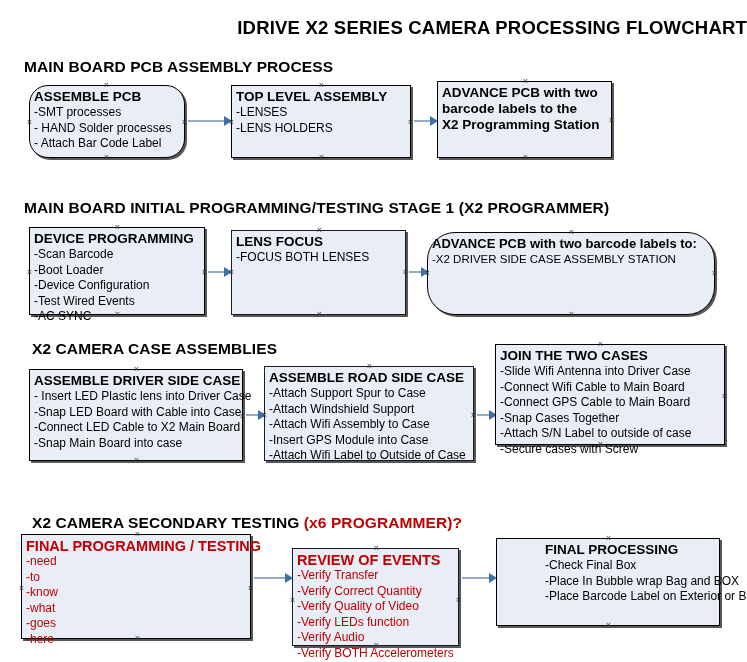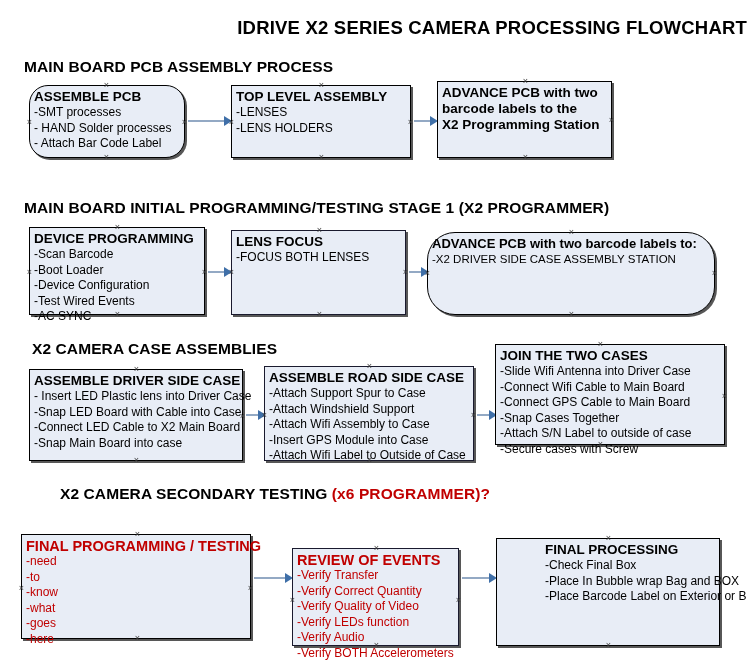--- a/index.html
+++ b/index.html
@@ -246,21 +246,21 @@
     <div class="node-line">-Connect Wifi Cable to Main Board</div>
     <div class="node-line">-Connect GPS Cable to Main Board</div>
     <div class="node-line">-Snap Cases Together</div>
     <div class="node-line">-Attach S/N Label to outside of case</div>
     <div class="node-line">-Secure cases with Screw</div>
     <span class="handle" style="left:101px; top:-4px;"></span>
     <span class="handle" style="left:101px; bottom:-4px;"></span>
     <span class="handle" style="right:-4px; top:48px;"></span>
   </div>
 
-  <div class="section-heading" style="left:32px; top:485px;margin-left:28px;">
+  <div class="section-heading" style="left:32px; top:514px;">
     <span>X2 CAMERA SECONDARY TESTING </span><span class="accent">(x6 PROGRAMMER)?</span>
   </div>
 
   <div class="node plain-border" style="left:21px; top:534px; width:230px; height:105px;">
     <div class="node-title red big">FINAL PROGRAMMING / TESTING</div>
     <div class="node-line red">-need</div>
     <div class="node-line red">-to</div>
     <div class="node-line red">-know</div>
     <div class="node-line red">-what</div>
     <div class="node-line red">-goes</div>
@@ -285,21 +285,21 @@
     <span class="handle" style="left:80px; top:-4px;"></span>
     <span class="handle" style="left:80px; bottom:-4px;"></span>
     <span class="handle" style="left:-4px; top:48px;"></span>
     <span class="handle" style="right:-4px; top:48px;"></span>
   </div>
 
 
   <div class="connector" style="left:462px; top:577px; width:33px;"></div>
   <div class="arrow-head" style="left:489px; top:573px;"></div>
 
-  <div class="node plain-border" style="left:496px; top:538px; width:224px; height:108px;padding-left:48px;">
+  <div class="node plain-border" style="left:496px; top:538px; width:224px; height:88px;padding-left:48px;">
     <div class="node-title">FINAL PROCESSING</div>
     <div class="node-line"> -Check Final Box</div>
     <div class="node-line">-Place In Bubble wrap Bag and BOX</div>
     <div class="node-line">-Place Barcode Label on Exterior or Box</div>
     <span class="handle" style="left:108px; top:-4px;"></span>
     <span class="handle" style="left:108px; bottom:-4px;"></span>
     <span class="handle" style="right:-4px; top:41px;"></span>
   </div>
 
 </div>

